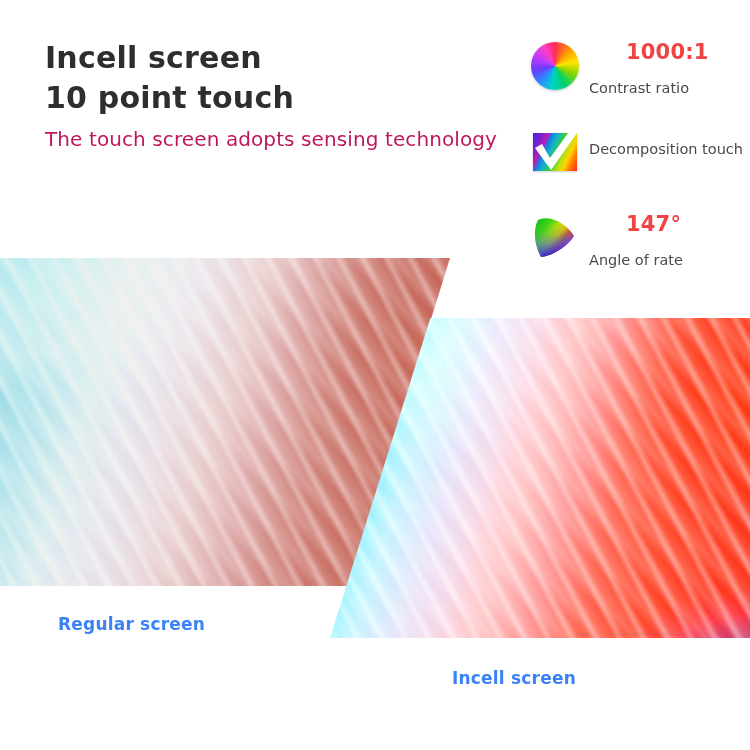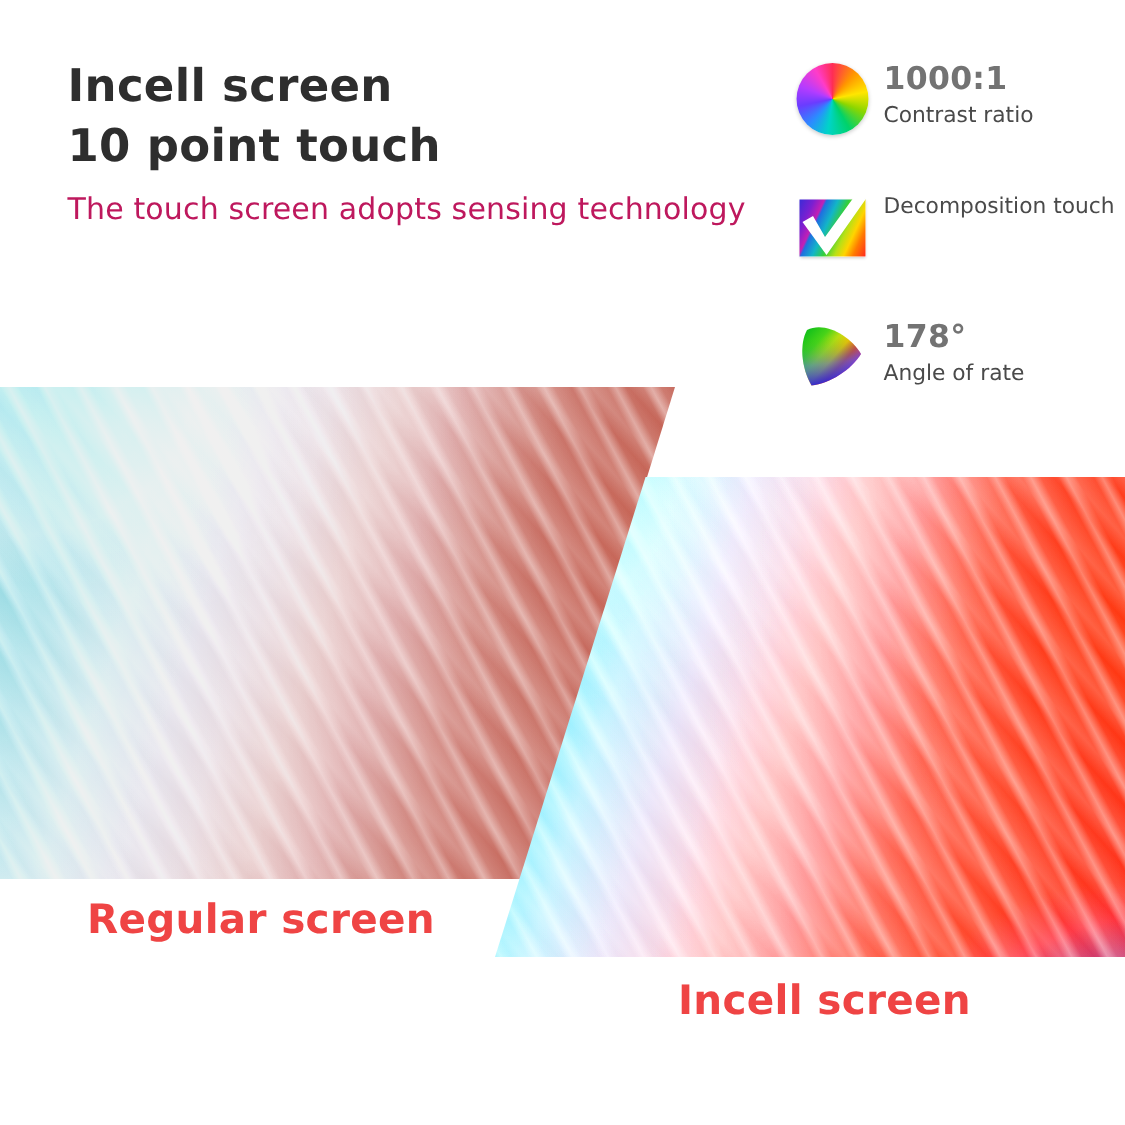--- a/index.html
+++ b/index.html
@@ -24,26 +24,26 @@
   }
 
   
   .specs{position:absolute;left:531px;top:40px;width:219px;}
   .spec{position:relative;height:62px;margin-bottom:24px;}
   .spec-icon{
     position:absolute;left:0;top:2px;width:48px;height:48px;
   }
   .spec-text{position:absolute;left:58px;top:0;}
   .spec-value{
-    font-size:21px;font-weight:700;color:#737373;
-    line-height:1.18;letter-spacing:.2px;white-space:nowrap;
+    font-size:21px;font-weight:700;color:#ef4444;
+    line-height:1.18;letter-spacing:.2px;white-space:nowrap;margin-left:37px;
   }
   .spec-caption{
     font-size:14.5px;font-weight:400;color:#4a4a4a;
-    line-height:1.25;margin-top:3px;white-space:nowrap;
+    line-height:1.25;margin-top:14px;white-space:nowrap;
   }
 
   
   .icon-wheel{
     border-radius:50%;
     background:conic-gradient(from 0deg,
       #ff2d55 0deg,#ff9500 40deg,#ffe600 78deg,#8cd600 112deg,
       #00d26a 150deg,#00d4c8 188deg,#2b8cff 222deg,#6a3cff 258deg,
       #b43cff 292deg,#ff3cc8 330deg,#ff2d55 360deg);
     box-shadow:0 1px 3px rgba(0,0,0,.22);
@@ -135,22 +135,22 @@
 
   
   #panel-incell{
     left:330px;top:318px;width:420px;height:320px;
     clip-path:polygon(23.9% 0, 100% 0, 100% 100%, 0 100%);
   }
   #panel-incell .art{filter:saturate(1.24) contrast(1.1);}
 
   
   .panel-label{
-    position:absolute;font-size:27px;font-weight:700;color:#ef4444;
-    letter-spacing:.2px;white-space:nowrap;
+    position:absolute;font-size:17px;font-weight:700;color:#3b82f6;
+    letter-spacing:.2px;white-space:nowrap;margin-top:16px;
   }
   #label-regular{left:58px;top:598px;}
   #label-incell{left:452px;top:652px;}
 </style>
 </head>
 <body>
 
 <div class="stage">
 
   <div class="headline">
@@ -198,21 +198,21 @@
               <stop offset="0%" stop-color="#17c21a" stop-opacity="0"></stop>
               <stop offset="55%" stop-color="#1f6fe0" stop-opacity=".55"></stop>
               <stop offset="100%" stop-color="#2a1fd6" stop-opacity=".95"></stop>
             </linearGradient>
           </defs>
           <path d="M7 6 C19 0 36 10 43 22 C37 32 22 42 10 43 C3 31 2 15 7 6 Z" fill="url(#coneGrad)"></path>
           <path d="M7 6 C19 0 36 10 43 22 C37 32 22 42 10 43 C3 31 2 15 7 6 Z" fill="url(#coneBlue)"></path>
         </svg>
       </div>
       <div class="spec-text">
-        <div class="spec-value">178°</div>
+        <div class="spec-value">147°</div>
         <div class="spec-caption">Angle of rate</div>
       </div>
     </div>
 
   </div>
 
   <div class="panel" id="panel-regular">
     <div class="art">
       <div class="base"></div>
       <div class="glow"></div>

